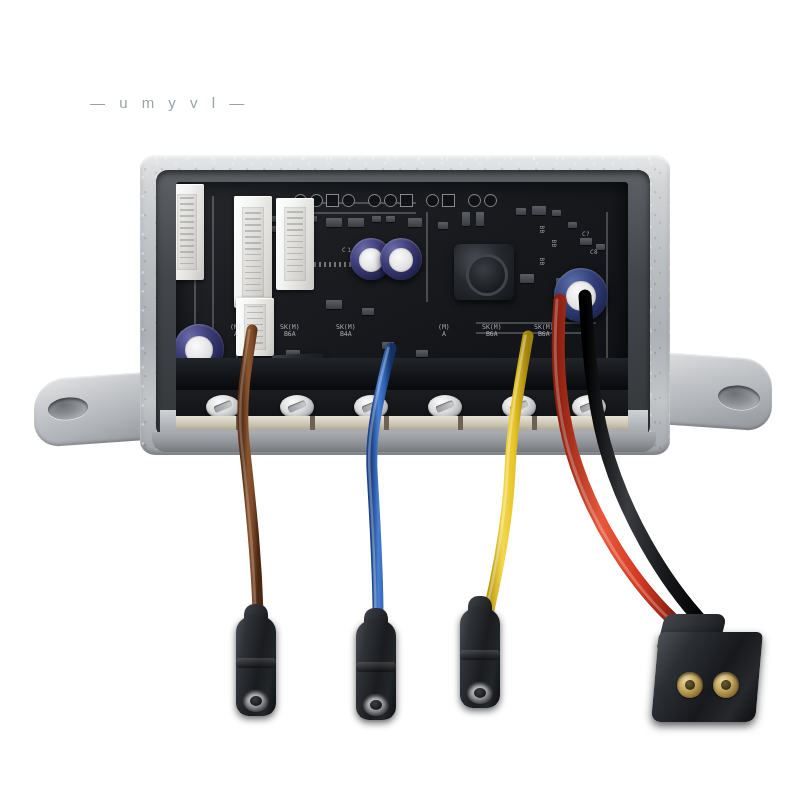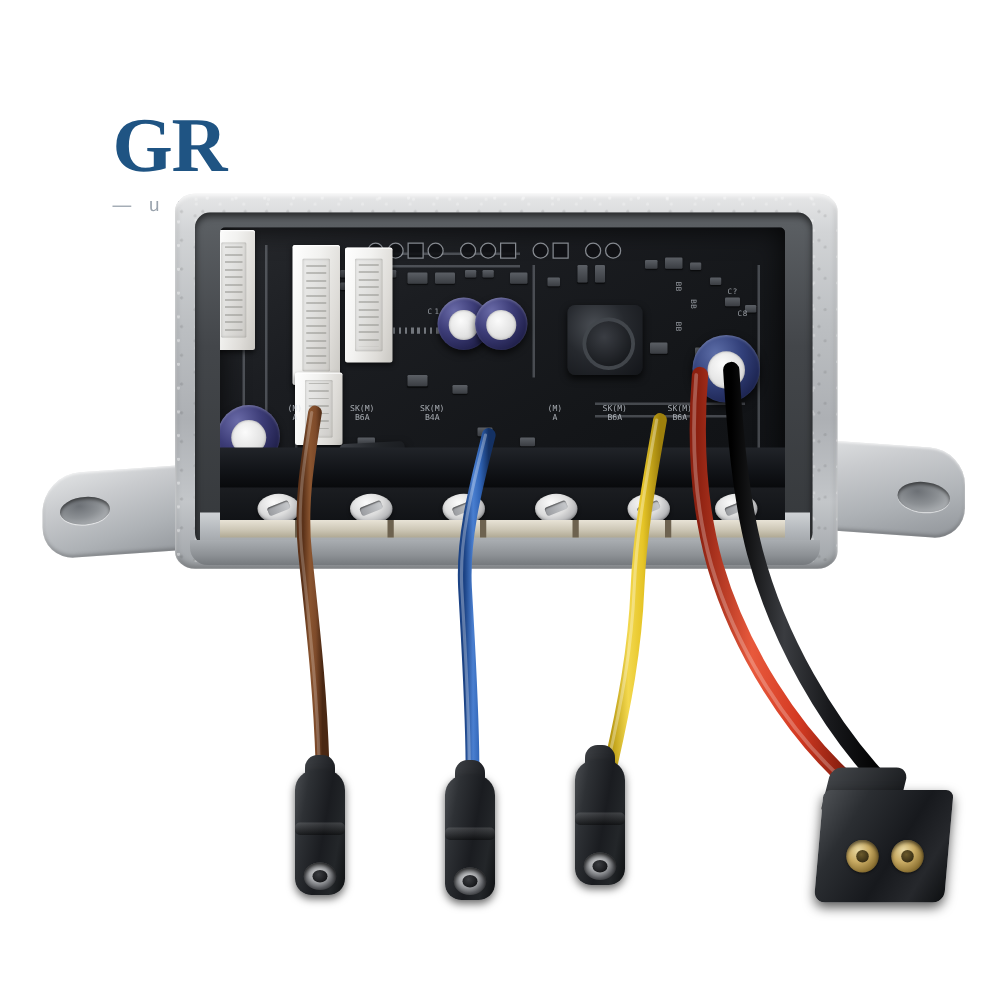--- a/index.html
+++ b/index.html
@@ -185,21 +185,20 @@
        border-radius:50%;background:radial-gradient(circle at 40% 35%,#6b5a2c,#241d0c);}
   #xt-pin-a{left:22px;}
   #xt-pin-b{left:58px;}
 </style>
 </head>
 <body>
 
 <div id="stage">
 
   <div id="watermark">
-    <div id="wm-gr">GR</div>
     <div id="wm-sub">— u m y v l —</div>
   </div>
 
   <div class="alu ear" id="ear-left">
     <div class="ear-hole" id="hole-left"></div>
   </div>
   <div class="alu ear" id="ear-right">
     <div class="ear-hole" id="hole-right"></div>
   </div>
 

